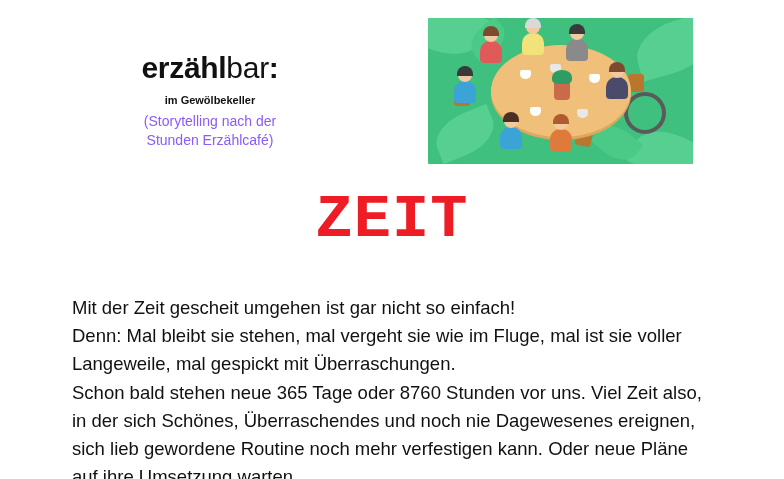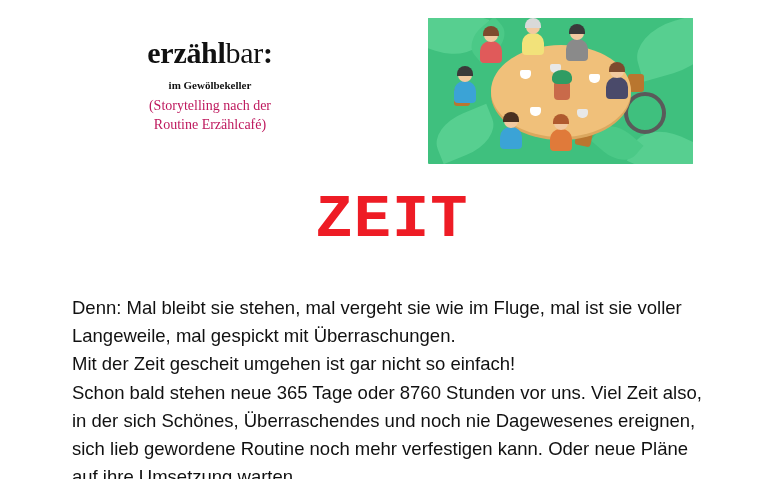--- a/index.html
+++ b/index.html
@@ -16,23 +16,22 @@
   .page {
     position: relative;
     width: 784px;
     height: 479px;
     background: #ffffff;
     box-sizing: border-box;
   }
   
   .header {
     display: flex;
-    align-items: flex-start;
+    align-items: center;
     padding: 14px 12px 0 0;
-    font-family: Liberation Serif, serif;
   }
   .brand-block {
     width: 420px;
     text-align: center;
     padding-top: 22px;
     box-sizing: border-box;
   }
   .brand-title {
     font-size: 30px;
     line-height: 1.1;
@@ -50,21 +49,21 @@
     font-weight: bold;
   }
   .brand-sub {
     font-size: 11px;
     font-weight: bold;
     color: #111111;
     margin: 0 0 6px 0;
   }
   .brand-note {
     font-size: 14px;
-    color: #be185d;
+    color: #8b5cf6;
     line-height: 1.35;
     margin: 0;
   }
   
   .illustration {
     position: relative;
     width: 265px;
     height: 146px;
     margin-left: 8px;
     margin-top: 4px;
@@ -235,21 +234,21 @@
 <body>
 
 <div class="page">
 
   <div class="header">
 
     <div class="brand-block">
       <div class="brand-title"><span class="bold">erzähl</span><span class="light">bar</span><span class="colon">:</span></div>
       <div class="brand-sub">im Gewölbekeller</div>
       <div class="brand-note">(Storytelling nach der</div>
-      <div class="brand-note">Routine Erzählcafé)</div>
+      <div class="brand-note">Stunden Erzählcafé)</div>
     </div>
 
     <div class="illustration">
       <div class="leaf l1"></div>
       <div class="leaf l2"></div>
       <div class="leaf l3"></div>
       <div class="leaf l4"></div>
       <div class="leaf l5"></div>
       <div class="leaf l6"></div>
 
@@ -303,18 +302,18 @@
           <div class="head"></div>
           <div class="hair"></div>
         </div>
     </div>
 
   </div>
 
   <h1 class="zeit">ZEIT</h1>
 
   <div class="body-text">
+    <p>Mit der Zeit gescheit umgehen ist gar nicht so einfach!</p>
     <p>Denn: Mal bleibt sie stehen, mal vergeht sie wie im Fluge, mal ist sie voller Langeweile, mal gespickt mit Überraschungen.</p>
-    <p>Mit der Zeit gescheit umgehen ist gar nicht so einfach!</p>
     <p>Schon bald stehen neue 365 Tage oder 8760 Stunden vor uns. Viel Zeit also, in der sich Schönes, Überraschendes und noch nie Dagewesenes ereignen, sich lieb gewordene Routine noch mehr verfestigen kann. Oder neue Pläne auf ihre Umsetzung warten.</p>
   </div>
 
 </div>
 
 </body></html>

